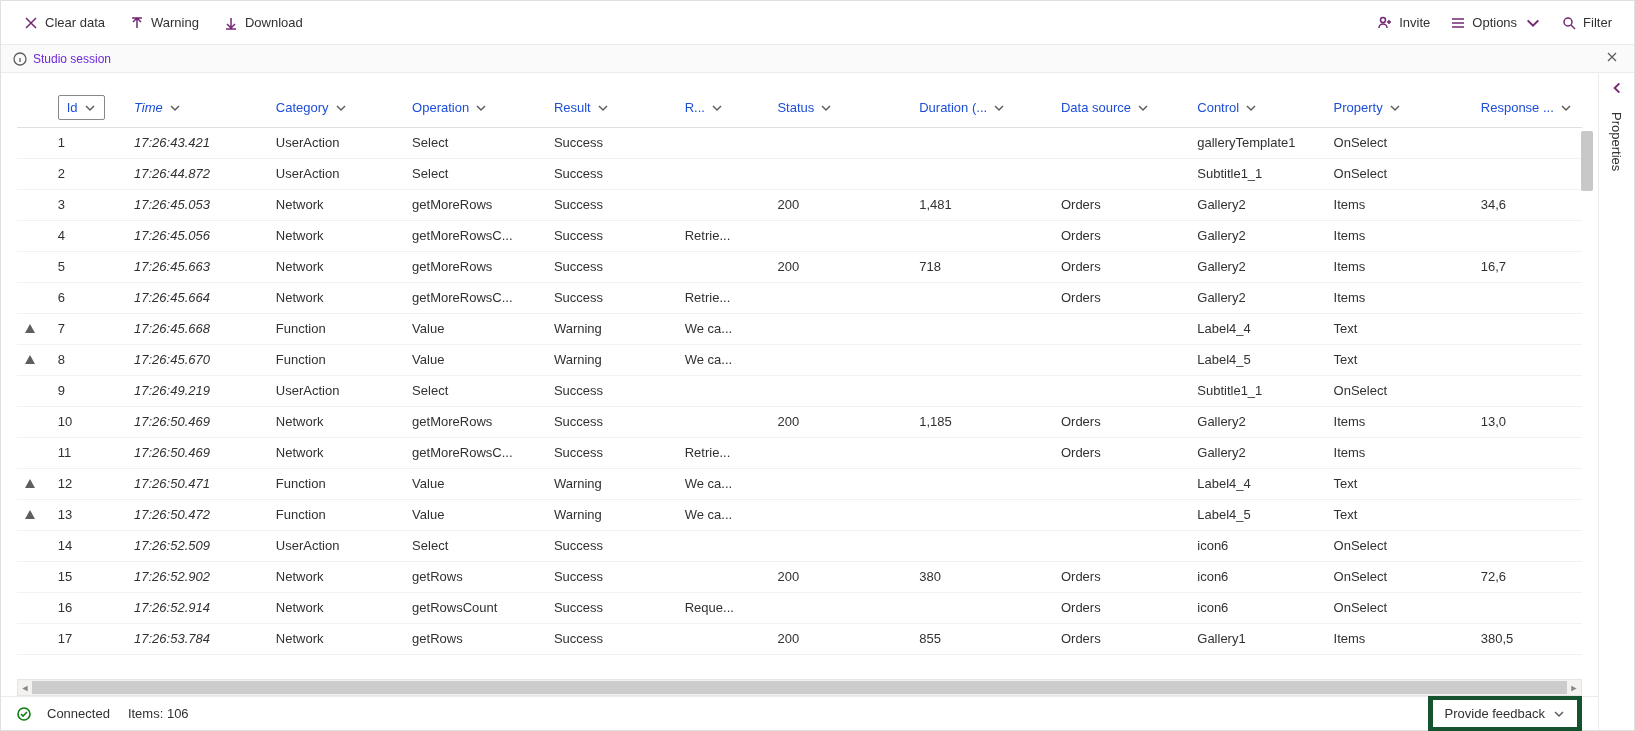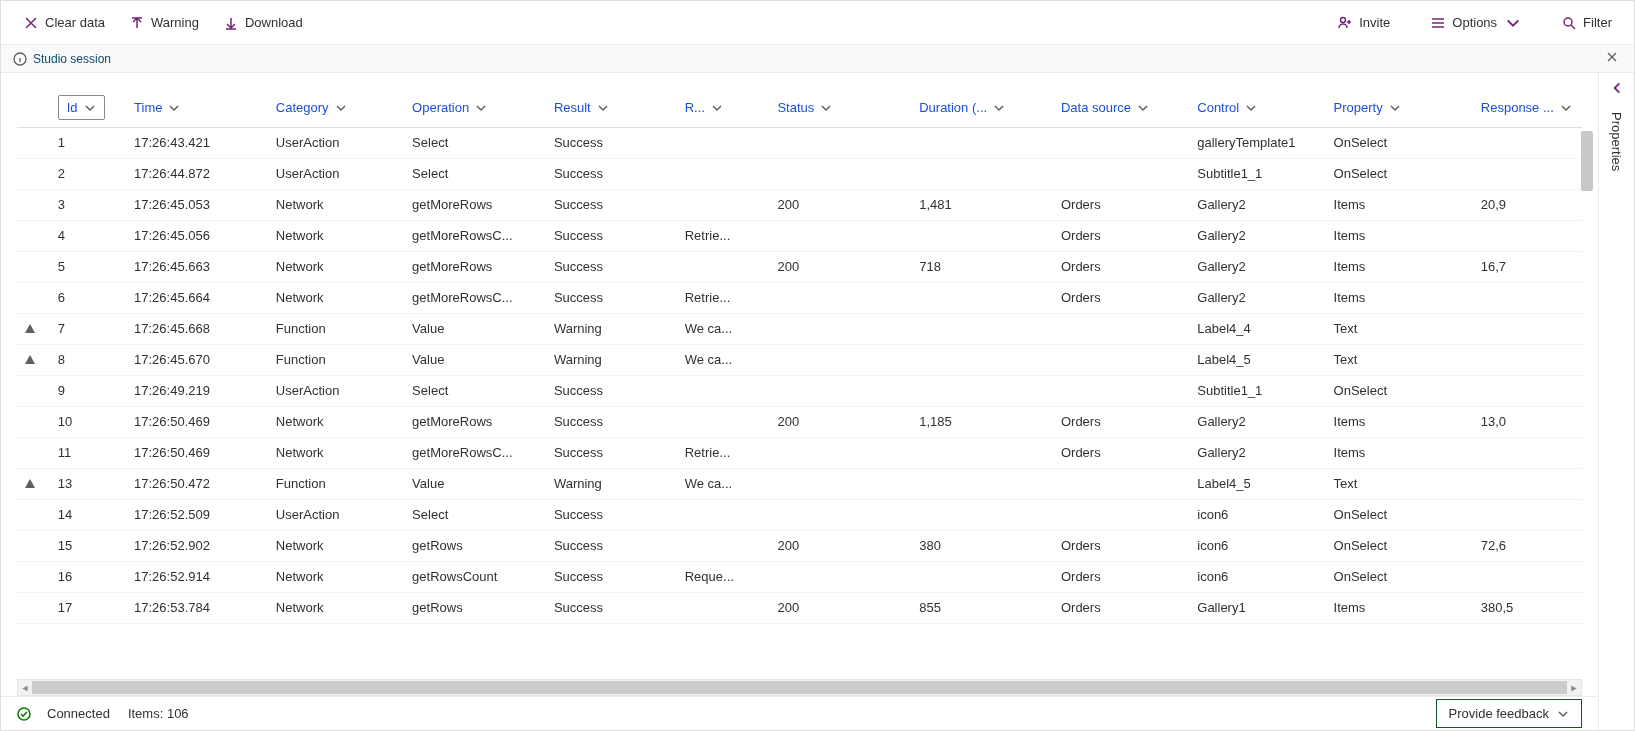--- a/index.html
+++ b/index.html
@@ -20,41 +20,41 @@
   }
   
   .toolbar {
     height: 44px;
     display: flex;
     align-items: center;
     padding: 0 12px;
     border-bottom: 1px solid #edebe9;
   }
   .tool-left { display: flex; align-items: center; gap: 4px; }
-  .tool-right { margin-left: auto; display:flex; align-items:center; gap:20px; }
+  .tool-right { margin-left: auto; display:flex; align-items:center; gap:0; }
   .tool-btn {
     display: inline-flex; align-items: center;
     gap: 6px;
     padding: 6px 10px;
     border-radius: 2px;
     cursor: pointer;
     color: #323130;
   }
   .tool-btn svg { width:16px; height:16px; stroke:#605e5c; fill:none; stroke-width:1.5; }
   .tool-btn.accent svg { stroke:#742774; }
   .chev { width:12px; height:12px; stroke:#605e5c; fill:none; stroke-width:1.5; margin-left:2px; }
   
   .session-bar {
     height: 28px;
     background: #fafafa;
     border-bottom: 1px solid #edebe9;
     display:flex; align-items:center;
     padding: 0 12px;
     font-size:12px;
-    color:#0c4a6e;
+    color:#6d28d9;
     gap:6px;
   }
   .session-bar .close {
     margin-left:auto;
     cursor:pointer;
     padding:4px;
   }
   .session-bar svg.info { width:14px; height:14px; stroke:#605e5c; fill:none; stroke-width:1.3; }
   
   .main-area {
@@ -103,21 +103,21 @@
     border:1px solid #8a8886;
     padding:4px 8px;
     border-radius:2px;
   }
   table.grid tbody tr {
     border-bottom:1px solid #f3f2f1;
     height:31px;
   }
   .col-warn { width:30px; text-align:center; padding-left:12px; }
   .col-id   { width:70px; text-align:right; padding-right:24px; }
-  .col-time { width:130px; }
+  .col-time { width:130px;font-style:italic; }
   .col-cat  { width:125px; }
   .col-op   { width:130px; }
   .col-res  { width:120px; }
   .col-rinfo{ width:85px; }
   .col-status{ width:130px; text-align:right; padding-right:30px;}
   .col-dur  { width:130px; text-align:right; padding-right:30px;}
   .col-ds   { width:125px; }
   .col-ctrl { width:125px; }
   .col-prop { width:135px; }
   .col-resp { width:100px; text-align:right; padding-right:6px;}
@@ -151,21 +151,21 @@
     border-top:1px solid #edebe9;
     display:flex; align-items:center;
     padding:0 16px;
     font-size:13px;
     gap:18px;
   }
   .status-bar .conn { display:flex; align-items:center; gap:16px; }
   .status-bar svg.ok { width:14px; height:14px; stroke:#107c10; fill:none; stroke-width:1.6; }
   .feedback-btn {
     margin-left:auto;
-    border:1px solid #14532d;
+    border:5px solid #14532d;
     padding:6px 12px;
     display:flex; align-items:center; gap:6px;
     cursor:pointer;
     background:#fff;
   }
   
   .prop-rail {
     width:36px;
     border-left:1px solid #edebe9;
     display:flex; flex-direction:column; align-items:center;
@@ -388,21 +388,21 @@
                 <td class="col-time">17:26:45.053</td>
                 <td class="col-cat">Network</td>
                 <td class="col-op">getMoreRows</td>
                 <td class="col-res">Success</td>
                 <td class="col-rinfo"></td>
                 <td class="col-status">200</td>
                 <td class="col-dur">1,481</td>
                 <td class="col-ds">Orders</td>
                 <td class="col-ctrl">Gallery2</td>
                 <td class="col-prop">Items</td>
-                <td class="col-resp">20,9</td>
+                <td class="col-resp">34,6</td>
               </tr>
               <tr>
                 <td class="col-warn"></td>
                 <td class="col-id">4</td>
                 <td class="col-time">17:26:45.056</td>
                 <td class="col-cat">Network</td>
                 <td class="col-op">getMoreRowsC...</td>
                 <td class="col-res">Success</td>
                 <td class="col-rinfo">Retrie...</td>
                 <td class="col-status"></td>
@@ -508,20 +508,35 @@
                 <td class="col-time">17:26:50.469</td>
                 <td class="col-cat">Network</td>
                 <td class="col-op">getMoreRowsC...</td>
                 <td class="col-res">Success</td>
                 <td class="col-rinfo">Retrie...</td>
                 <td class="col-status"></td>
                 <td class="col-dur"></td>
                 <td class="col-ds">Orders</td>
                 <td class="col-ctrl">Gallery2</td>
                 <td class="col-prop">Items</td>
+                <td class="col-resp"></td>
+              </tr>
+              <tr>
+                <td class="col-warn"><span class="warn-glyph"></span></td>
+                <td class="col-id">12</td>
+                <td class="col-time">17:26:50.471</td>
+                <td class="col-cat">Function</td>
+                <td class="col-op">Value</td>
+                <td class="col-res">Warning</td>
+                <td class="col-rinfo">We ca...</td>
+                <td class="col-status"></td>
+                <td class="col-dur"></td>
+                <td class="col-ds"></td>
+                <td class="col-ctrl">Label4_4</td>
+                <td class="col-prop">Text</td>
                 <td class="col-resp"></td>
               </tr>
               <tr>
                 <td class="col-warn"><span class="warn-glyph"></span></td>
                 <td class="col-id">13</td>
                 <td class="col-time">17:26:50.472</td>
                 <td class="col-cat">Function</td>
                 <td class="col-op">Value</td>
                 <td class="col-res">Warning</td>
                 <td class="col-rinfo">We ca...</td>

